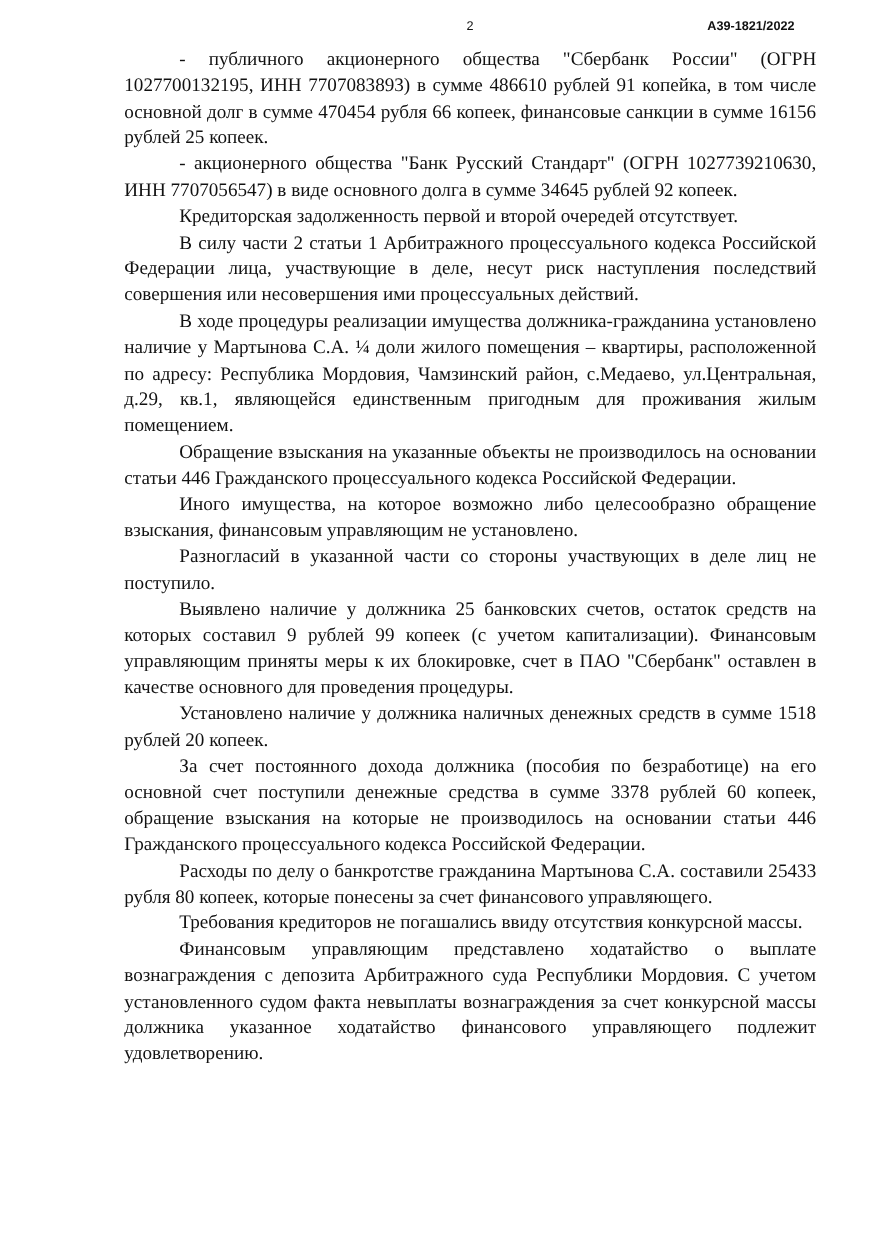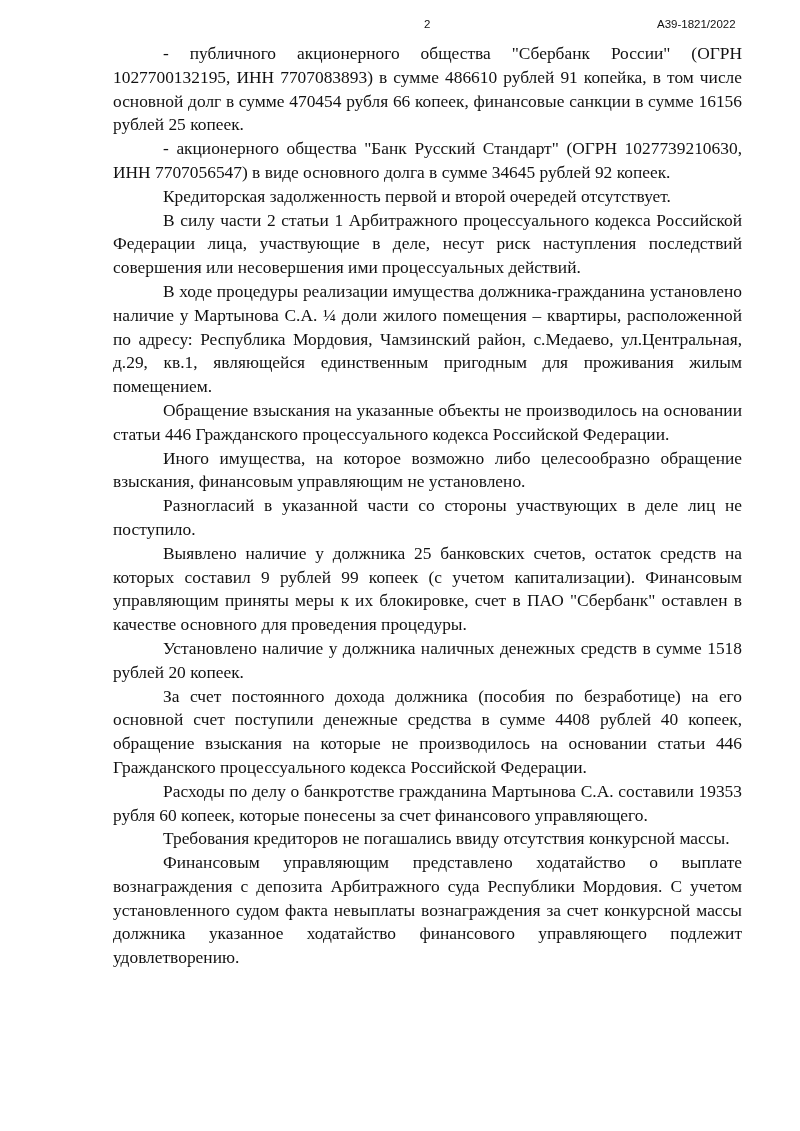--- a/index.html
+++ b/index.html
@@ -1,20 +1,20 @@
 <!DOCTYPE html>
 <html><head>
 <meta charset="utf-8">
 <style>
   html, body { margin: 0; padding: 0; background: #ffffff; }
   body { width: 800px; height: 1131px; position: relative; overflow: hidden; }
   .page { position: absolute; left: 0; top: 0; width: 800px; height: 1131px; background: #fff; }
   .header { position: absolute; top: 18px; left: 0; width: 800px; height: 16px; font-family: "Liberation Sans", sans-serif; font-size: 11.5px; color: #111; }
   .page-num { position: absolute; left: 424px; top: 0; }
-  .case-num { position: absolute; left: 657px; top: 0; }
+  .case-num { position: absolute; left: 643px; top: 0; font-weight: bold; }
   .body-text { position: absolute; left: 113px; top: 42px; width: 629px; font-family: "Liberation Serif", serif; font-size: 17.4px; line-height: 23.8px; color: #111; }
   .body-text p { margin: 0; text-align: justify; text-indent: 50px; }
 </style>
 </head>
 <body>
 
 <div class="page">
   <div class="header">
     <span class="page-num">2</span>
     <span class="case-num">А39-1821/2022</span>
@@ -23,18 +23,18 @@
     <p>- публичного акционерного общества "Сбербанк России" (ОГРН 1027700132195, ИНН 7707083893) в сумме 486610 рублей 91 копейка, в том числе основной долг в сумме 470454 рубля 66 копеек, финансовые санкции в сумме 16156 рублей 25 копеек.</p>
     <p>- акционерного общества "Банк Русский Стандарт" (ОГРН 1027739210630, ИНН 7707056547) в виде основного долга в сумме 34645 рублей 92 копеек.</p>
     <p>Кредиторская задолженность первой и второй очередей отсутствует.</p>
     <p>В силу части 2 статьи 1 Арбитражного процессуального кодекса Российской Федерации лица, участвующие в деле, несут риск наступления последствий совершения или несовершения ими процессуальных действий.</p>
     <p>В ходе процедуры реализации имущества должника-гражданина установлено наличие у Мартынова С.А. ¼ доли жилого помещения – квартиры, расположенной по адресу: Республика Мордовия, Чамзинский район, с.Медаево, ул.Центральная, д.29, кв.1, являющейся единственным пригодным для проживания жилым помещением.</p>
     <p>Обращение взыскания на указанные объекты не производилось на основании статьи 446 Гражданского процессуального кодекса Российской Федерации.</p>
     <p>Иного имущества, на которое возможно либо целесообразно обращение взыскания, финансовым управляющим не установлено.</p>
     <p>Разногласий в указанной части со стороны участвующих в деле лиц не поступило.</p>
     <p>Выявлено наличие у должника 25 банковских счетов, остаток средств на которых составил 9 рублей 99 копеек (с учетом капитализации). Финансовым управляющим приняты меры к их блокировке, счет в ПАО "Сбербанк" оставлен в качестве основного для проведения процедуры.</p>
     <p>Установлено наличие у должника наличных денежных средств в сумме 1518 рублей 20 копеек.</p>
-    <p>За счет постоянного дохода должника (пособия по безработице) на его основной счет поступили денежные средства в сумме 4408 рублей 40 копеек, обращение взыскания на которые не производилось на основании статьи 446 Гражданского процессуального кодекса Российской Федерации.</p>
-    <p>Расходы по делу о банкротстве гражданина Мартынова С.А. составили 19353 рубля 60 копеек, которые понесены за счет финансового управляющего.</p>
+    <p>За счет постоянного дохода должника (пособия по безработице) на его основной счет поступили денежные средства в сумме 3378 рублей 60 копеек, обращение взыскания на которые не производилось на основании статьи 446 Гражданского процессуального кодекса Российской Федерации.</p>
+    <p>Расходы по делу о банкротстве гражданина Мартынова С.А. составили 25433 рубля 80 копеек, которые понесены за счет финансового управляющего.</p>
     <p>Требования кредиторов не погашались ввиду отсутствия конкурсной массы.</p>
     <p>Финансовым управляющим представлено ходатайство о выплате вознаграждения с депозита Арбитражного суда Республики Мордовия. С учетом установленного судом факта невыплаты вознаграждения за счет конкурсной массы должника указанное ходатайство финансового управляющего подлежит удовлетворению.</p>
   </div>
 </div>
 
 </body></html>

